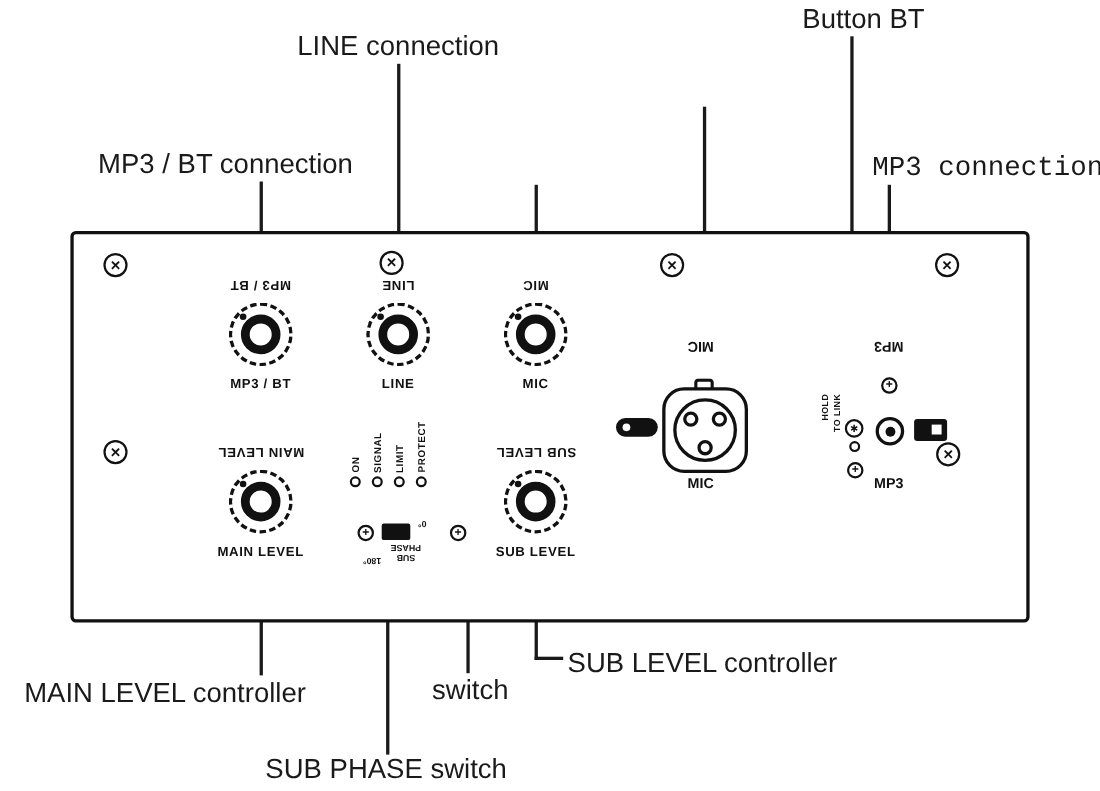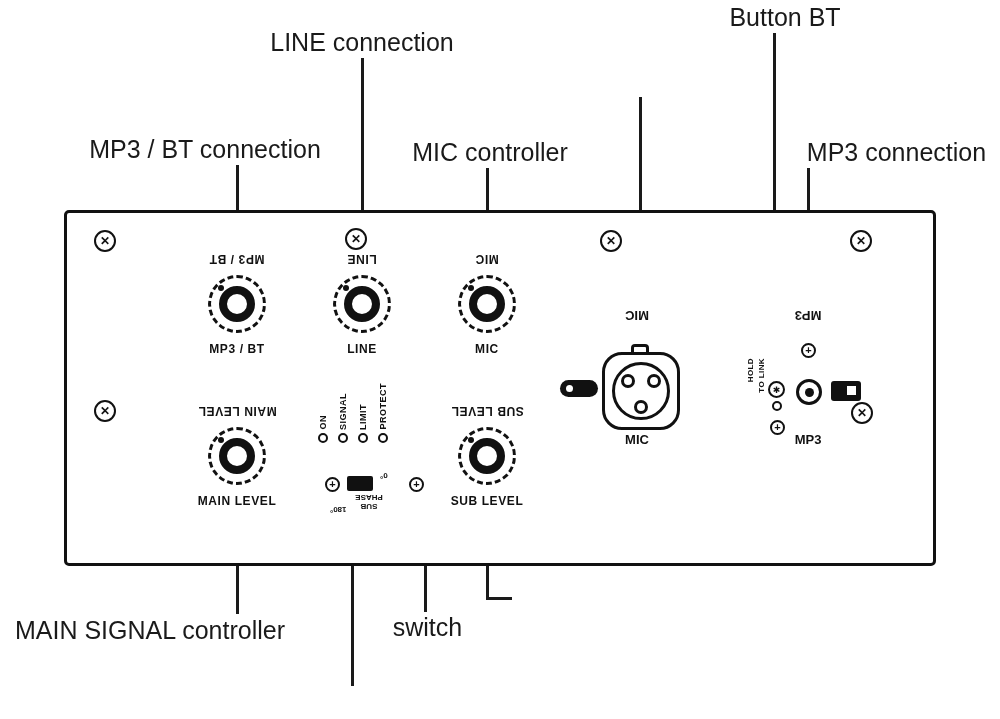--- a/index.html
+++ b/index.html
@@ -67,24 +67,25 @@
   .vtext { writing-mode:vertical-rl; transform:rotate(180deg); font-size:8px; font-weight:700; color:#111; letter-spacing:0.4px; }
 </style>
 </head>
 <body>
 
 <div class="stage">
 
   <div class="label" style="left:710px; top:3px;   width:150px;">Button BT</div>
   <div class="label" style="left:263px; top:28px;  width:198px;">LINE connection</div>
   <div class="label" style="left:80px;  top:135px; width:250px;">MP3 / BT connection</div>
-  <div class="label" style="left:397px; top:138px; width:186px;">MIC controller</div>
-  <div class="label" style="left:793px; top:138px; width:207px;">MP3 connection</div>
-  <div class="label" style="left:0px;   top:616px; width:300px;">MAIN SIGNAL controller</div>
+  <div class="label" style="left:793px; top:138px; width:207px;font-family:Liberation Mono, monospace;">MP3 connection</div>
+  <div class="label" style="left:0px;   top:616px; width:300px;">MAIN LEVEL controller</div>
   <div class="label" style="left:380px; top:613px; width:95px;">switch</div>
+  <div class="label" style="left:516px; top:589px; width:290px; text-align:left;">SUB LEVEL controller</div>
+  <div class="label" style="left:226px; top:685px; width:250px;">SUB PHASE switch</div>
 
   <div class="vline" style="left:773px; top:33px;  height:348px;"></div>
   <div class="vline" style="left:639px; top:97px;  height:246px;"></div>
   <div class="vline" style="left:361px; top:58px;  height:222px;"></div>
   <div class="vline" style="left:236px; top:165px; height:115px;"></div>
   <div class="vline" style="left:486px; top:168px; height:112px;"></div>
   <div class="vline" style="left:807px; top:168px; height:138px;"></div>
   <div class="vline" style="left:236px; top:520px; height:94px;"></div>
   <div class="vline" style="left:424px; top:498px; height:114px;"></div>
   <div class="vline" style="left:486px; top:520px; height:80px;"></div>

